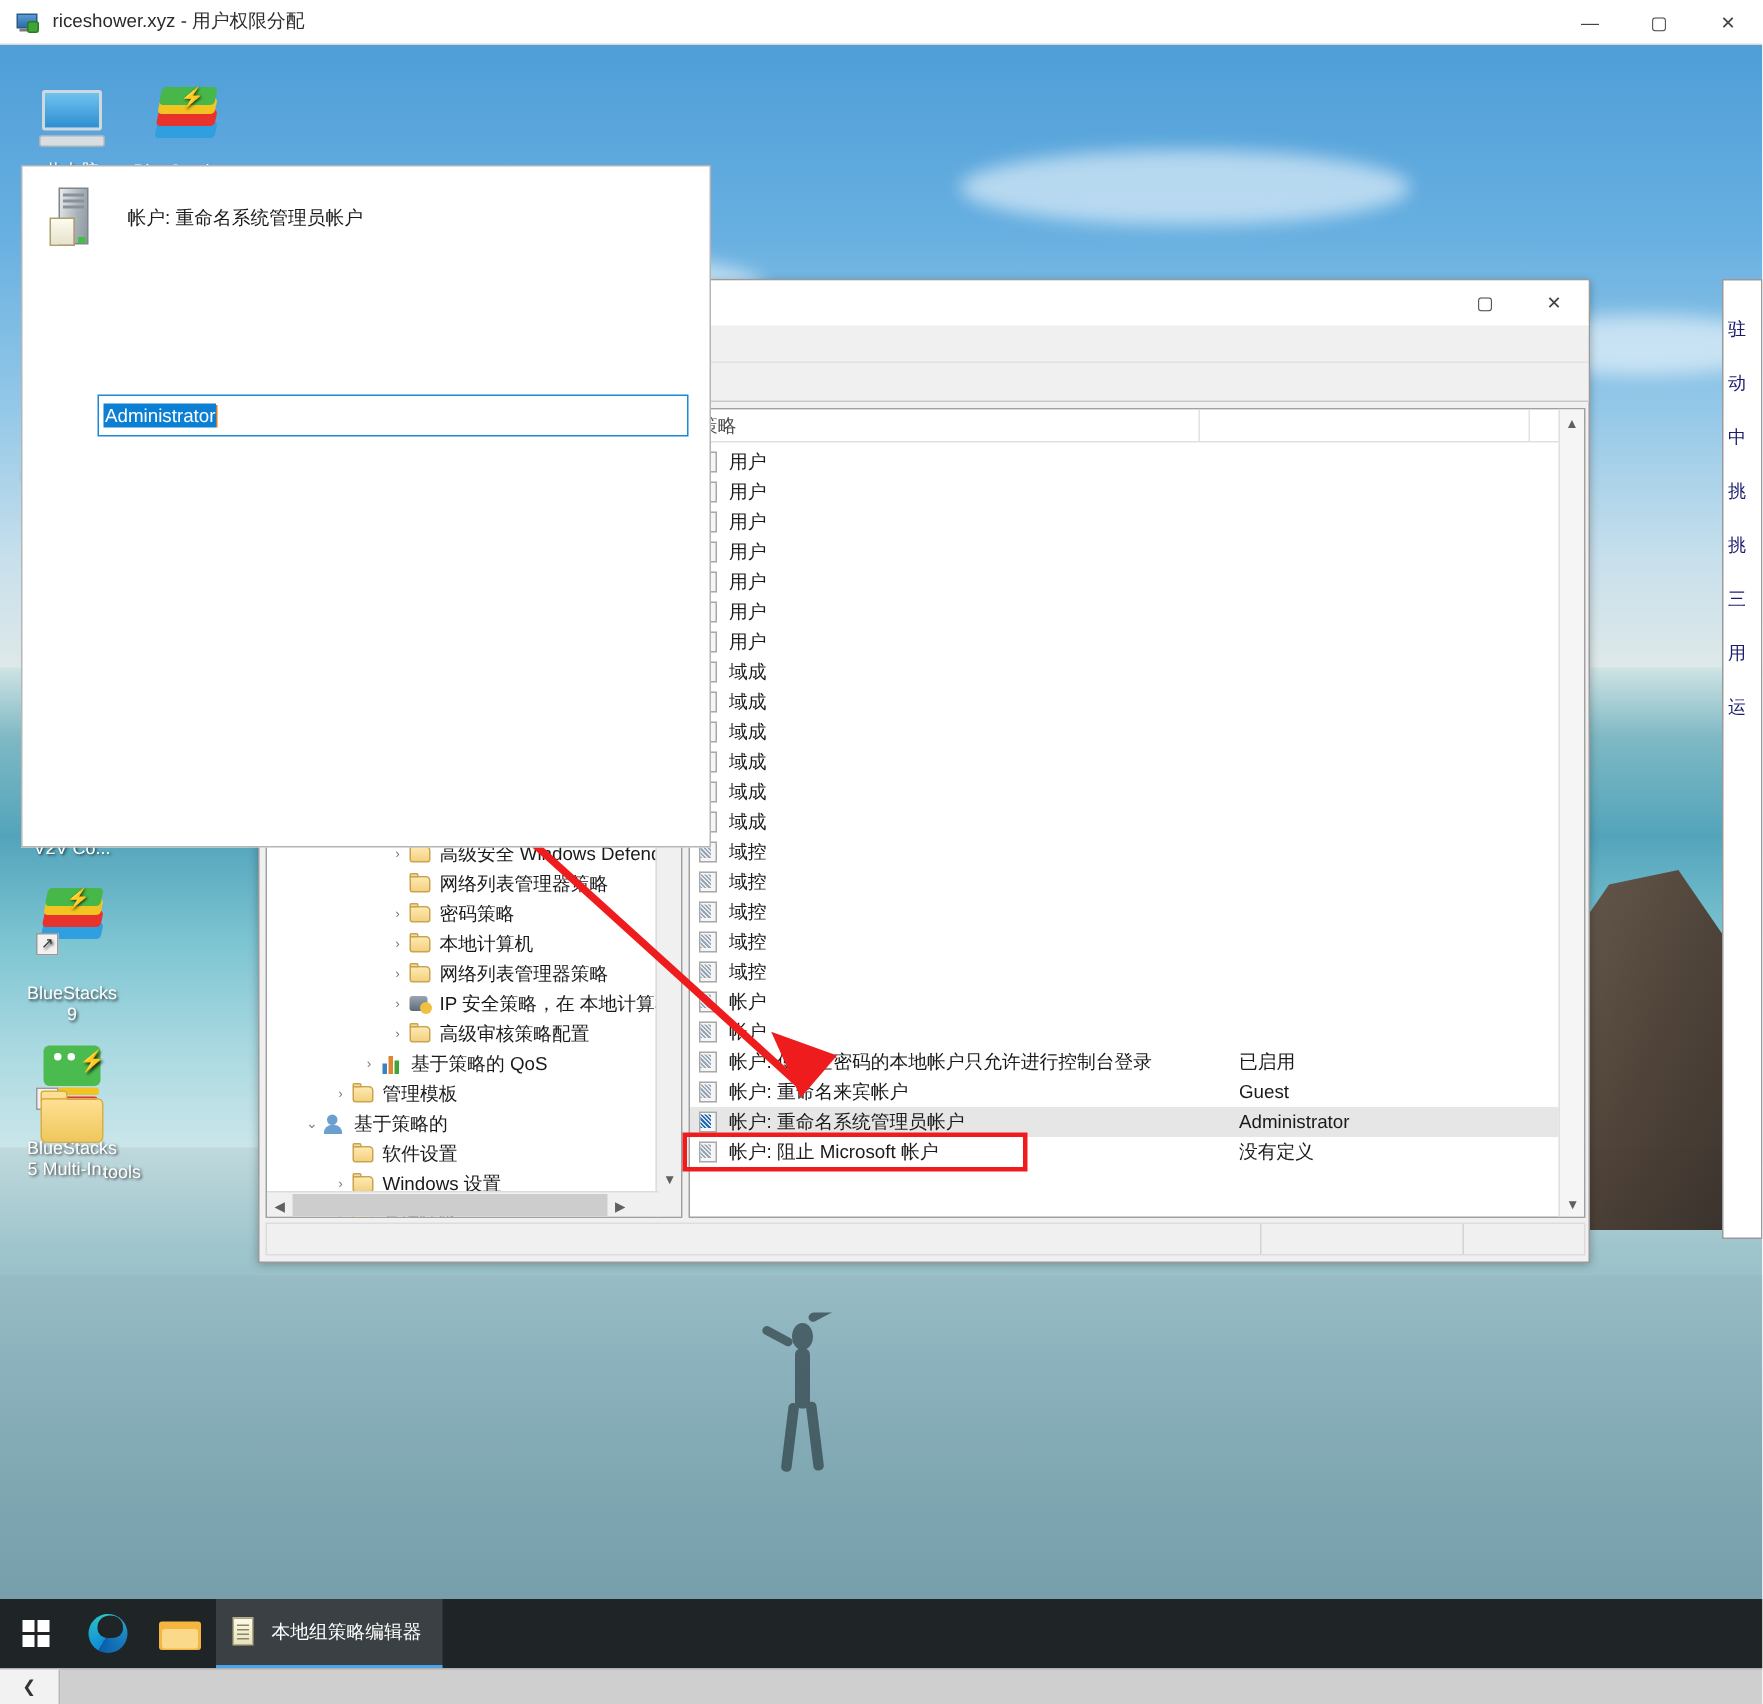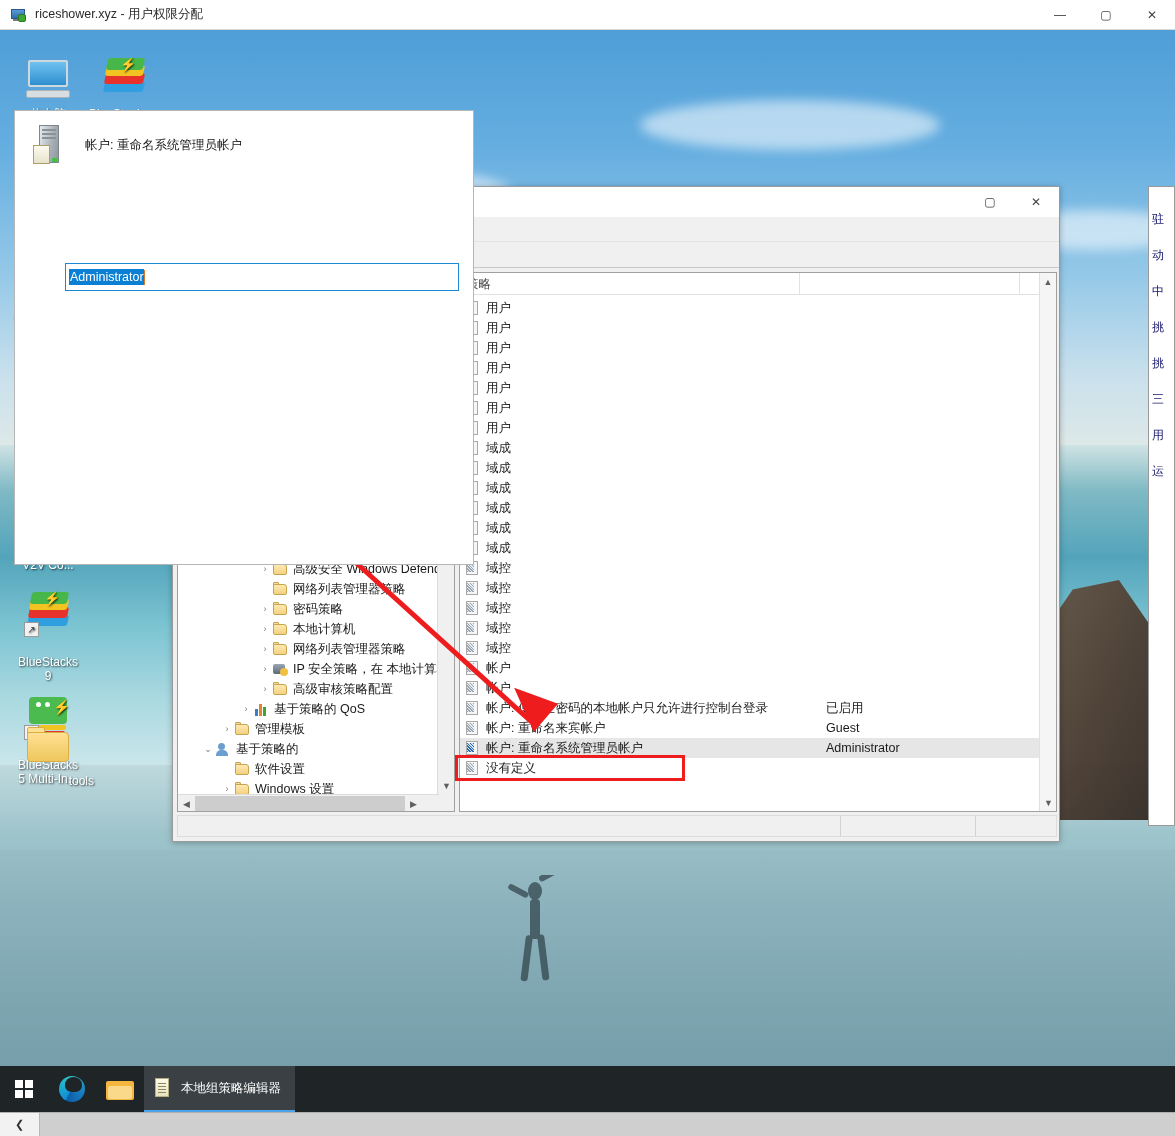--- a/index.html
+++ b/index.html
@@ -926,20 +926,21 @@
               <span class="gr"></span>
             </span>
             <span class="pname">帐户: 重命名系统管理员帐户</span>
             <span class="pval">Administrator</span>
           </div>
           <div class="lrow" style="top: 485px; width: 580px;">
             <span class="pico">
               <span class="pg"></span>
               <span class="gr"></span>
             </span>
+            <span class="pname">帐户: 阻止 Microsoft 帐户</span>
             <span class="pval">没有定义</span>
           </div>
         </div>
       <div id="list-scroll-v">
         <div class="sb-arrow" style="height:17px;">▲</div>
         <div class="sb-arrow" style="height:17px;position:absolute;bottom:0;width:17px;">▼</div>
       </div>
     </div>
   </div>
 

